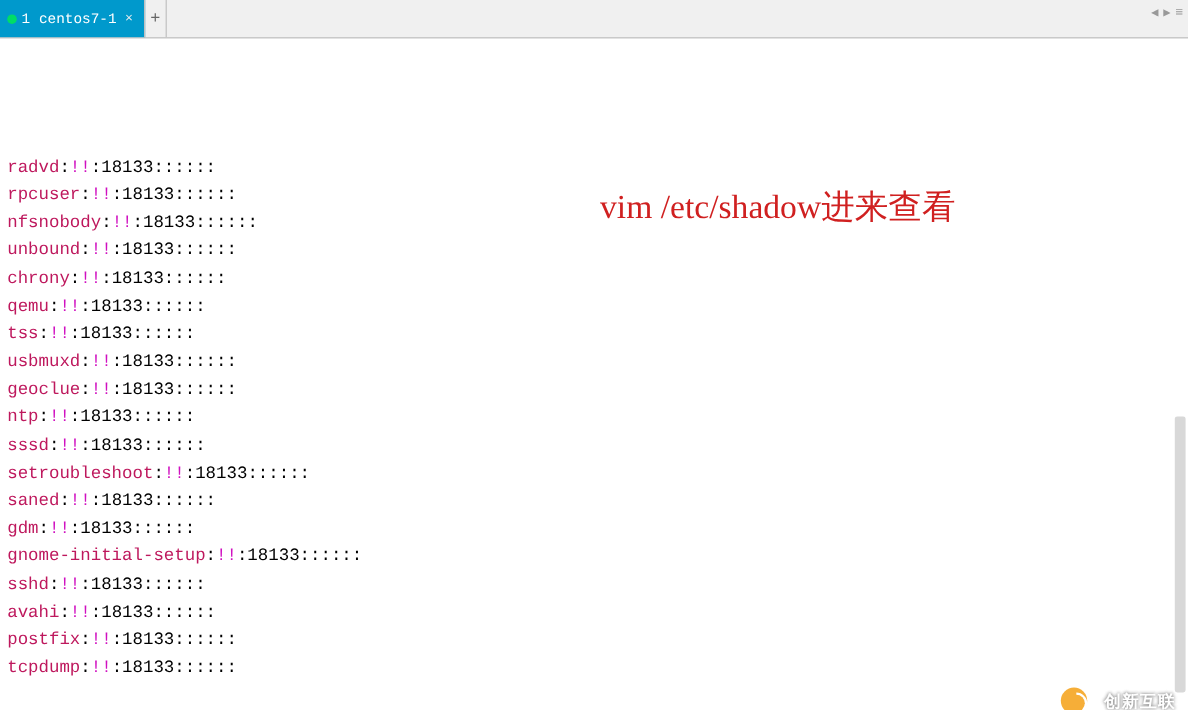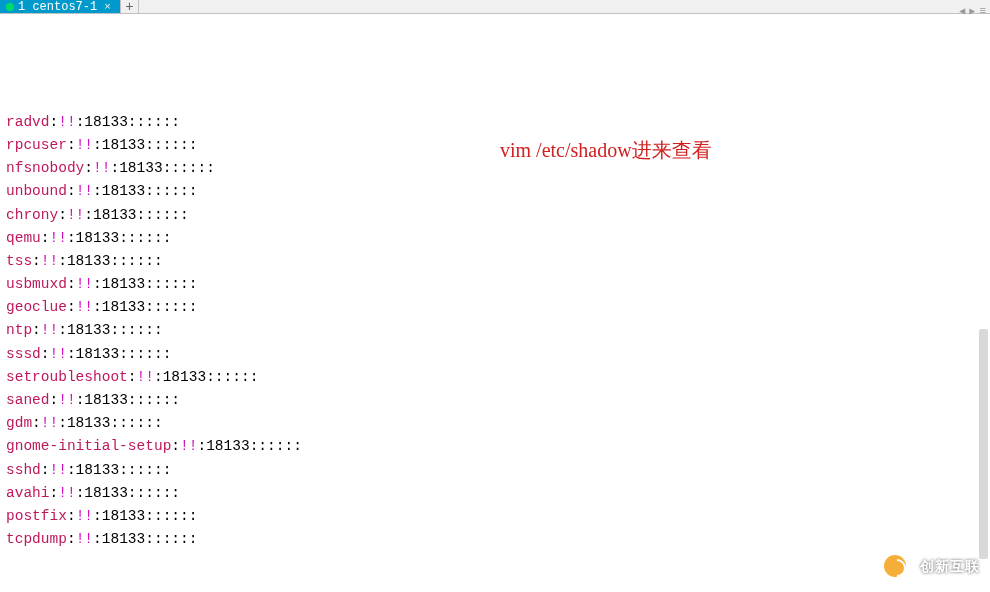--- a/index.html
+++ b/index.html
@@ -6,21 +6,21 @@
     body {
       font-family: Consolas, "Courier New", monospace;
       font-size: 14.5px;
       background: #ffffff;
       width: 990px;
       height: 592px;
       overflow: hidden;
       position: relative;
     }
     .tabbar {
-      height: 14px;
+      height: 32px;
       background: #f0f0f0;
       border-bottom: 1px solid #c0c0c0;
       display: flex;
       align-items: stretch;
       position: relative;
     }
     .tab {
       display: flex;
       align-items: center;
       padding: 0 6px;
@@ -78,21 +78,21 @@
     .line { display: block; }
     .user { color: #be185d; }   
     .bang { color: #d010c0; }   
     .blk  { color: #000; }
     .annotation {
       position: absolute;
       left: 500px;
       top: 120px;
       color: #d02020;
       font-family: "SimSun","宋体",serif;
-      font-size: 20px;
+      font-size: 28px;
     }
     .scrollbar {
       position: absolute;
       right: 2px;
       top: 315px;
       width: 9px;
       height: 230px;
       background: #d8d8d8;
       border-radius: 2px;
     }

